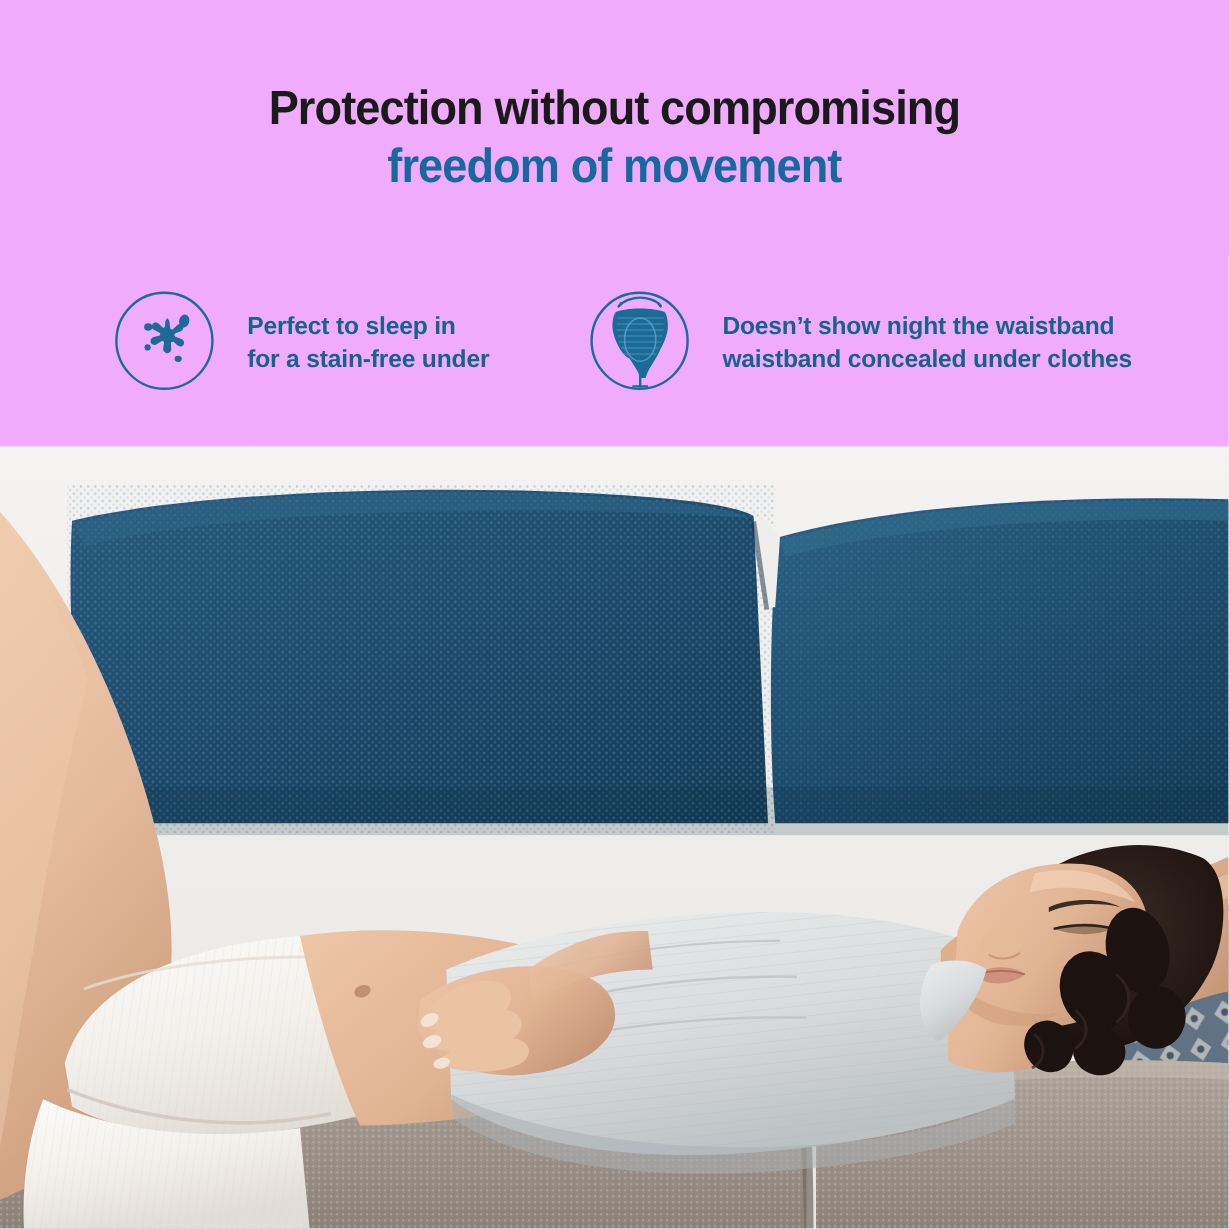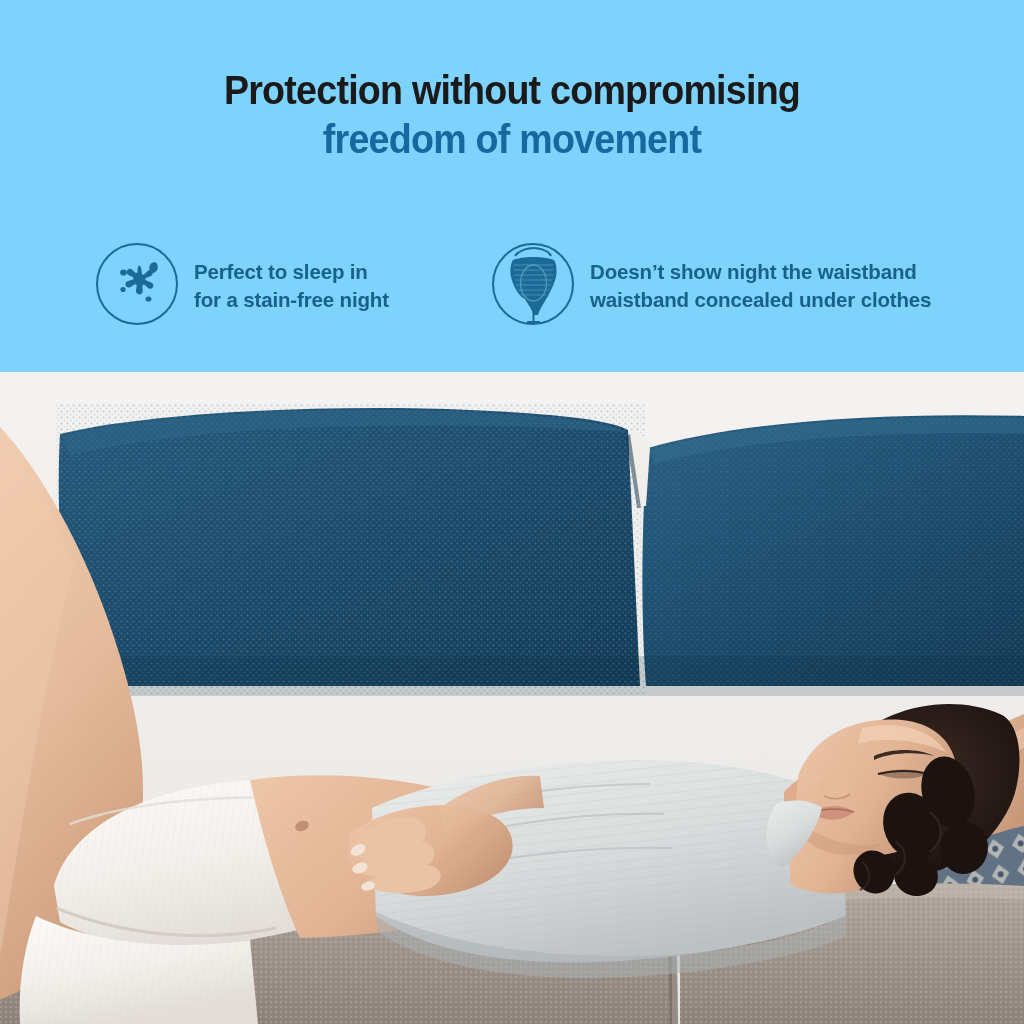--- a/index.html
+++ b/index.html
@@ -17,21 +17,21 @@
     overflow: hidden;
     background: #f4f4f3;
   }
 
   
   .top-panel {
     position: absolute;
     left: 0; top: 0;
     width: 1024px;
     height: 372px;
-    background: #7dd3fc;
+    background: #f0abfc;
     z-index: 5;
   }
 
   .headline {
     position: absolute;
     left: 0; top: 66px;
     width: 1024px;
     text-align: center;
   }
   .headline-line1 {
@@ -57,21 +57,21 @@
   .features {
     position: absolute;
     left: 0; top: 243px;
     width: 1024px;
     height: 100px;
   }
   .feature {
     position: absolute;
     display: flex;
     align-items: center;
-    gap: 12px;
+    gap: 24px;
   }
   .feature-1 { left: 96px; top: 0; }
   .feature-2 { left: 492px; top: 0; }
 
   .feature-icon-wrap {
     position: relative;
     width: 86px;
     height: 86px;
     flex: 0 0 86px;
   }
@@ -135,21 +135,21 @@
               <path d="M41.5 22.5c2.1-.4 3.6 1.1 3.8 3.1l.5 4.6c.1 1.3 1.6 1.9 2.5 1l3.3-3.2c1.5-1.5 3.9-1.2 4.8.7.9 1.9-.2 3.9-2.1 4.6l-4 1.5c-1.3.5-1.3 2.3 0 2.8l4.8 1.8c2.2.8 3 3.3 1.7 5-1.2 1.6-3.5 1.8-5 .4l-3-2.7c-1-.9-2.5-.1-2.4 1.2l.3 4.4c.2 2.3-1.8 4.1-4 3.6-1.9-.4-3-2.3-2.7-4.2l.7-4.2c.2-1.3-1.2-2.2-2.3-1.5l-3.8 2.5c-1.9 1.2-4.4.4-5-1.7-.6-1.9.6-3.8 2.5-4.3l4.3-1.1c1.4-.3 1.6-2.2.3-2.8l-4.2-2c-2-1-2.6-3.5-1.2-5.1 1.3-1.5 3.6-1.5 5-.1l2.8 2.8c.9.9 2.5.3 2.5-1l.1-3.3c.1-1.6 1.1-2.8 2.8-3.1z"></path>
               <ellipse cx="57.5" cy="24.5" rx="4.2" ry="5.4" transform="rotate(16 57.5 24.5)"></ellipse>
               <ellipse cx="27.5" cy="29.5" rx="3.4" ry="3.1"></ellipse>
               <circle cx="27" cy="46.5" r="2.6"></circle>
               <ellipse cx="52.5" cy="56" rx="3" ry="2.6"></ellipse>
             </g>
           </svg>
         </div>
         <div class="feature-text">
           <span>Perfect to sleep in</span>
-          <span>for a stain-free night</span>
+          <span>for a stain-free under</span>
         </div>
       </div>
 
       <div class="feature feature-2">
         <div class="feature-icon-wrap">
           <div class="icon-circle"></div>
           <svg class="icon-art" viewBox="0 0 86 86">
             <g>
 
               <path d="M23 13 L26 9 M59 13 L56 9" stroke="#1c6b97" stroke-width="2" fill="none"></path>

